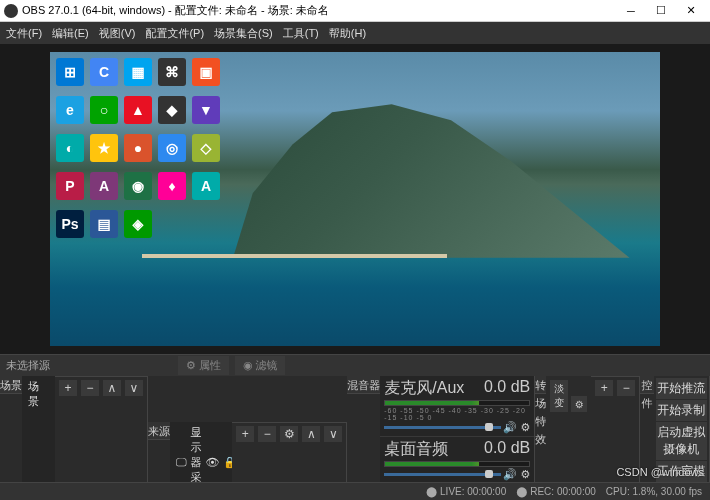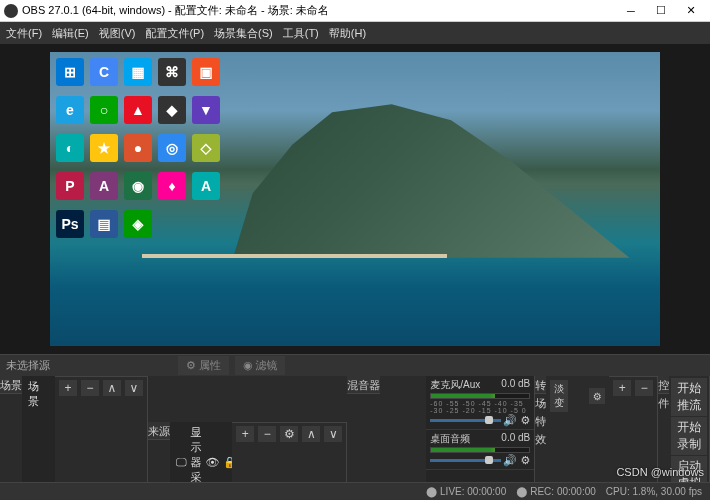--- a/index.html
+++ b/index.html
@@ -26,37 +26,37 @@
 .statusrow .sr-btns { display: flex; gap: 6px; padding-left: 30px; }
 .sr-btn { background: #3a3a3a; padding: 2px 8px; color: #888; display: flex; align-items: center; gap: 3px; }
 .panels { height: 106px; background: #2b2b2b; display: flex; }
 .panel { border-right: 1px solid #444; display: flex; flex-direction: row; }
 .panel-h { height: 18px; background: #333; text-align: center; color: #ccc; font-size: 11px; line-height: 18px; border-bottom: 1px solid #444; }
 .panel-body { flex: 1; background: #252525; overflow: hidden; }
 .panel-footer { height: 22px; background: #2b2b2b; display: flex; align-items: center; padding: 0 4px; gap: 4px; border-top: 1px solid #444; }
 .fbtn { width: 18px; height: 16px; background: #3a3a3a; color: #ccc; display: flex; align-items: center; justify-content: center; font-size: 12px; }
 .p-scenes { flex: 0 0 148px; }
 .p-sources { flex: 0 0 178px; margin-top: 46px; }
-.p-mixer { flex: 0 0 188px; gap: 46px; }
+.p-mixer { flex: 0 0 188px; }
 .p-trans { flex: 0 0 92px; }
 .p-ctrl { flex: 1; }
 .scene-item { padding: 3px 6px; color: #ddd; font-size: 11px; }
 .source-item { padding: 3px 6px; color: #ddd; font-size: 11px; display: flex; align-items: center; gap: 4px; }
 .source-item .eye { margin-left: auto; }
 .mixer-track { padding: 2px 4px; border-bottom: 1px solid #383838; }
-.mixer-top { display: flex; justify-content: space-between; color: #ccc; font-size: 10px; }
+.mixer-top { display: flex; justify-content: space-between; color: #ccc; font-size: 16px; }
 .meter { height: 6px; background: linear-gradient(90deg, #2a8a2a 0%, #2a8a2a 60%, #aaaa2a 80%, #aa2a2a 100%); border: 1px solid #444; margin: 1px 0; position: relative; }
 .meter::after { content: ""; position: absolute; right: 0; top: 0; bottom: 0; width: 35%; background: #1a1a1a; }
 .ticks { font-size: 7px; color: #888; letter-spacing: 1px; }
 .mixer-bot { display: flex; align-items: center; gap: 3px; }
 .slider { flex: 1; height: 3px; background: #3a6a9a; position: relative; }
 .slider .knob { position: absolute; right: 8px; top: -3px; width: 8px; height: 8px; background: #ccc; border-radius: 2px; }
 .vol-icon { color: #ccc; font-size: 11px; }
 .trans-body { padding: 4px; color: #ccc; font-size: 11px; display: flex; flex-direction: column; gap: 4px; }
-.trans-row { display: flex; align-items: center; gap: 21px; }
+.trans-row { display: flex; align-items: flex-end; gap: 3px; }
 .trans-sel { flex: 1; background: #3a3a3a; padding: 2px 4px; font-size: 10px; }
 .trans-gear { width: 16px; height: 16px; background: #3a3a3a; display: flex; align-items: center; justify-content: center; font-size: 10px; }
 .trans-input { width: 48px; background: #1a1a1a; color: #ccc; padding: 1px 3px; font-size: 10px; text-align: right; border: 1px solid #555; }
 .ctrl-body { padding: 2px; display: flex; flex-direction: column; gap: 1px; }
 .ctrl-btn { background: #3a3a3a; color: #ddd; text-align: center; padding: 2px 0; font-size: 12px; }
 .bottombar { height: 18px; background: #333; display: flex; align-items: center; justify-content: flex-end; color: #aaa; font-size: 10px; gap: 10px; padding: 0 8px; border-top: 1px solid #444; }
 .watermark { position: absolute; right: 6px; bottom: 22px; color: #ddd; font-size: 11px; text-shadow: 0 0 2px #000; }
 </style>
 </head>
 <body>

